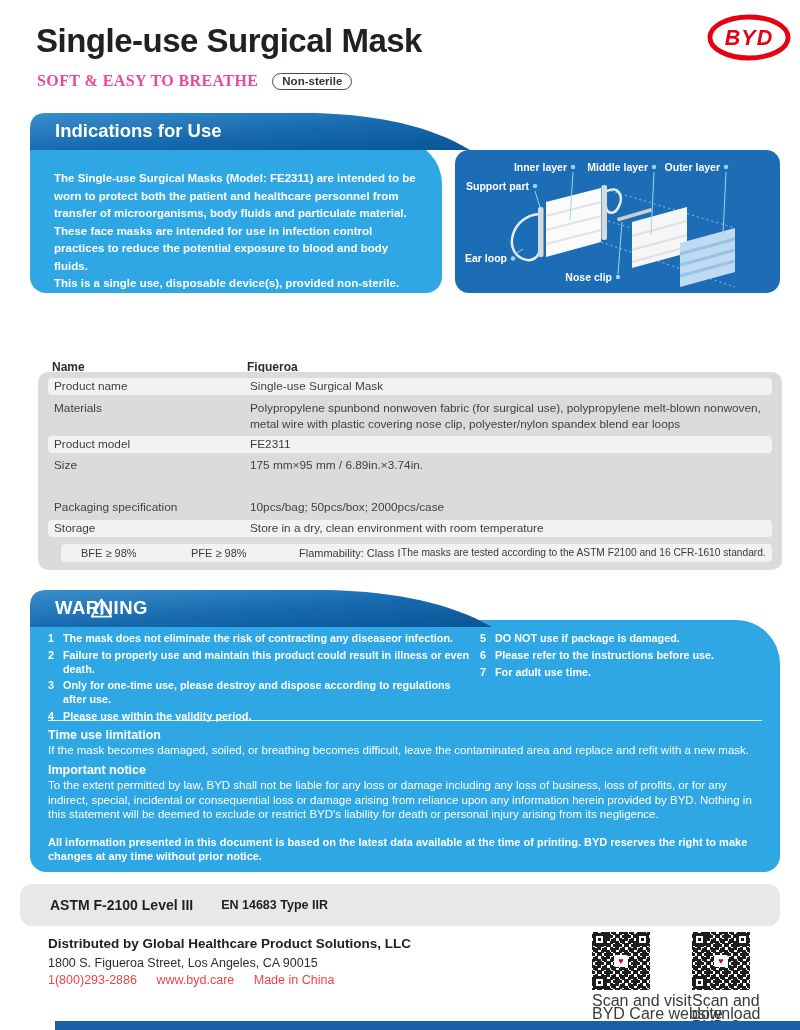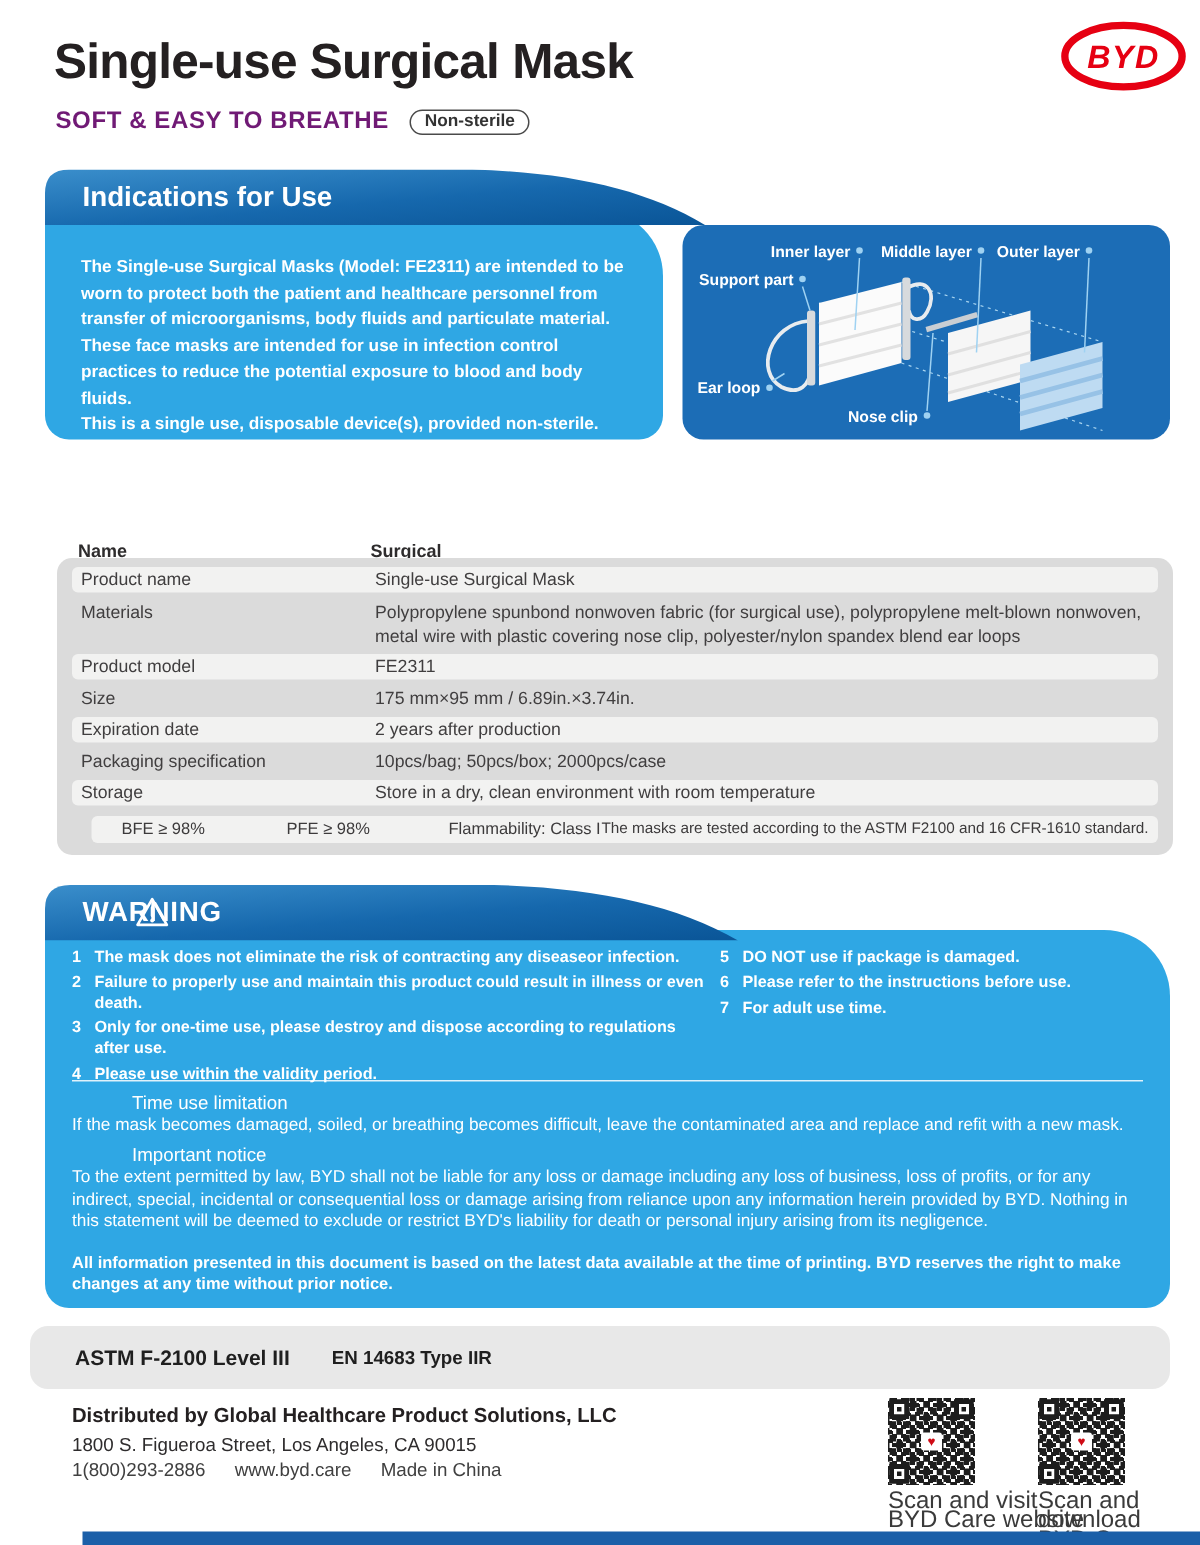--- a/index.html
+++ b/index.html
@@ -1,21 +1,21 @@
 <!DOCTYPE html>
 <html><head>
 <meta charset="utf-8">
 <style>
   html,body{margin:0;padding:0;background:#fff;}
   .page{position:relative;width:800px;height:1030px;background:#fff;overflow:hidden;
         font-family:"Liberation Sans",sans-serif;color:#262223;}
   
   .h1{position:absolute;left:36px;top:22px;font-size:33px;font-weight:800;letter-spacing:-0.5px;color:#242021;}
   .subrow{position:absolute;left:37px;top:72px;display:flex;align-items:center;gap:14px;}
-  .subtitle{font-size:16px;font-weight:800;color:#701a75;letter-spacing:0.4px;}
+  .subtitle{font-size:16px;font-weight:800;color:#ec4899;letter-spacing:0.4px;font-family:Liberation Serif, serif;}
   .badge{font-size:11.5px;font-weight:600;color:#333;border:1.3px solid #4a4a4a;border-radius:10px;padding:1px 9px 2px;}
   .logo{position:absolute;left:706px;top:14px;width:86px;height:48px;}
   
   .banner{position:absolute;left:0;top:0;height:37px;}
   .banner svg{position:absolute;left:0;top:0;width:100%;height:100%;}
   .banner-title{position:absolute;left:25px;top:7px;font-size:18.5px;font-weight:700;color:#fff;white-space:nowrap;display:flex;align-items:center;gap:10px;}
   
   .sec-ind{position:absolute;left:30px;top:113px;width:750px;height:180px;}
   .ind-body{position:absolute;left:0;top:27px;width:412px;height:153px;background:#2fa7e4;border-radius:0 44px 16px 16px;}
   .ind-text{position:absolute;left:24px;top:30px;width:368px;color:#fff;font-size:11.5px;font-weight:600;line-height:17.5px;}
@@ -39,31 +39,31 @@
   .pi-sum span{position:absolute;}
   
   .sec-warn{position:absolute;left:30px;top:590px;width:750px;height:282px;}
   .warn-body{position:absolute;left:0;top:30px;width:750px;height:252px;background:#2fa7e4;border-radius:0 44px 16px 16px;color:#fff;}
   .wcol{position:absolute;top:12px;}
   .wcol-l{left:18px;width:422px;}
   .wcol-r{left:450px;width:296px;}
   .witem{display:flex;gap:5px;font-size:10.8px;font-weight:600;line-height:13.8px;margin-bottom:3px;}
   .wnum{flex:0 0 10px;}
   .wdivider{position:absolute;left:18px;right:18px;top:100px;height:1px;background:rgba(255,255,255,0.85);}
-  .wblock-title{position:absolute;left:18px;font-size:12.5px;font-weight:400;margin-left:40px;}
+  .wblock-title{position:absolute;left:18px;font-size:12.5px;font-weight:700;}
   .wblock-text{position:absolute;left:18px;width:716px;font-size:11.5px;font-weight:500;line-height:14.5px;}
   .wdisclaimer{position:absolute;left:18px;top:216px;width:716px;font-size:11px;font-weight:600;line-height:13.5px;}
   
   .astm-bar{position:absolute;left:20px;top:884px;width:760px;height:42px;background:#e8e8e8;border-radius:12px;display:flex;align-items:center;padding-left:30px;box-sizing:border-box;color:#1f1f1f;}
   .astm{font-size:14px;font-weight:800;}
   .en{font-size:12.5px;font-weight:700;margin-left:28px;}
   
   .dist{position:absolute;left:48px;top:936px;font-size:13.5px;font-weight:800;color:#242021;text-align:center;}
   .addr{position:absolute;left:48px;top:956px;font-size:12.5px;color:#2e2c2d;}
-  .contact{position:absolute;left:48px;top:973px;font-size:12.5px;color:#404040;}
+  .contact{position:absolute;left:48px;top:973px;font-size:12.5px;color:#ef4444;}
   .contact span{margin-right:16px;}
   .qr{position:absolute;width:58px;height:58px;background:
        conic-gradient(#1d1d1d 25%, transparent 0 50%, #1d1d1d 0 75%, transparent 0) 0 0/6px 6px,
        conic-gradient(#1d1d1d 25%, #fff 0 50%, #1d1d1d 0 75%, #fff 0) 1px 2px/9px 9px;
        outline:2px solid #fff;}
   .qr .f{position:absolute;width:13px;height:13px;border:3px solid #1d1d1d;background:#1d1d1d;
          box-shadow:inset 0 0 0 2px #fff;box-sizing:border-box;}
   .qr .f1{left:1px;top:1px;} .qr .f2{right:1px;top:1px;} .qr .f3{left:1px;bottom:1px;}
   .qr .heart{position:absolute;left:50%;top:50%;transform:translate(-50%,-50%);width:14px;height:12px;background:#fff;border-radius:2px;
              color:#cf0a14;font-size:9px;line-height:12px;text-align:center;}
@@ -159,42 +159,38 @@
         <text x="74" y="40" text-anchor="end">Support part</text>
         <text x="52" y="112" text-anchor="end">Ear loop</text>
         <text x="157" y="131" text-anchor="end">Nose clip</text>
       </svg>
     </div>
   </div>
 
   <div class="sec-pi">
     <div class="pi-headrow">
       <span class="c1">Name</span>
-      <span class="c2">Surgical</span>
+      <span class="c2">Figueroa</span>
     </div>
     <div class="pi-panel">
       <div class="pi-row light" style="top:6px;height:17px">
         <div class="pi-name">Product name</div>
         <div class="pi-param">Single-use Surgical Mask</div>
       </div>
       <div class="pi-row tall" style="top:27px;height:33px">
         <div class="pi-name">Materials</div>
         <div class="pi-param">Polypropylene spunbond nonwoven fabric (for surgical use), polypropylene melt-blown nonwoven, metal wire with plastic covering nose clip, polyester/nylon spandex blend ear loops</div>
       </div>
       <div class="pi-row light" style="top:64px;height:17px">
         <div class="pi-name">Product model</div>
         <div class="pi-param">FE2311</div>
       </div>
       <div class="pi-row" style="top:85px;height:17px">
         <div class="pi-name">Size</div>
         <div class="pi-param">175 mm×95 mm / 6.89in.×3.74in.</div>
-      </div>
-      <div class="pi-row light" style="top:106px;height:17px">
-        <div class="pi-name">Expiration date</div>
-        <div class="pi-param">2 years after production</div>
       </div>
       <div class="pi-row" style="top:127px;height:17px">
         <div class="pi-name">Packaging specification</div>
         <div class="pi-param">10pcs/bag; 50pcs/box; 2000pcs/case</div>
       </div>
       <div class="pi-row light" style="top:148px;height:17px">
         <div class="pi-name">Storage</div>
         <div class="pi-param">Store in a dry, clean environment with room temperature</div>
       </div>
       <div class="pi-sum">

